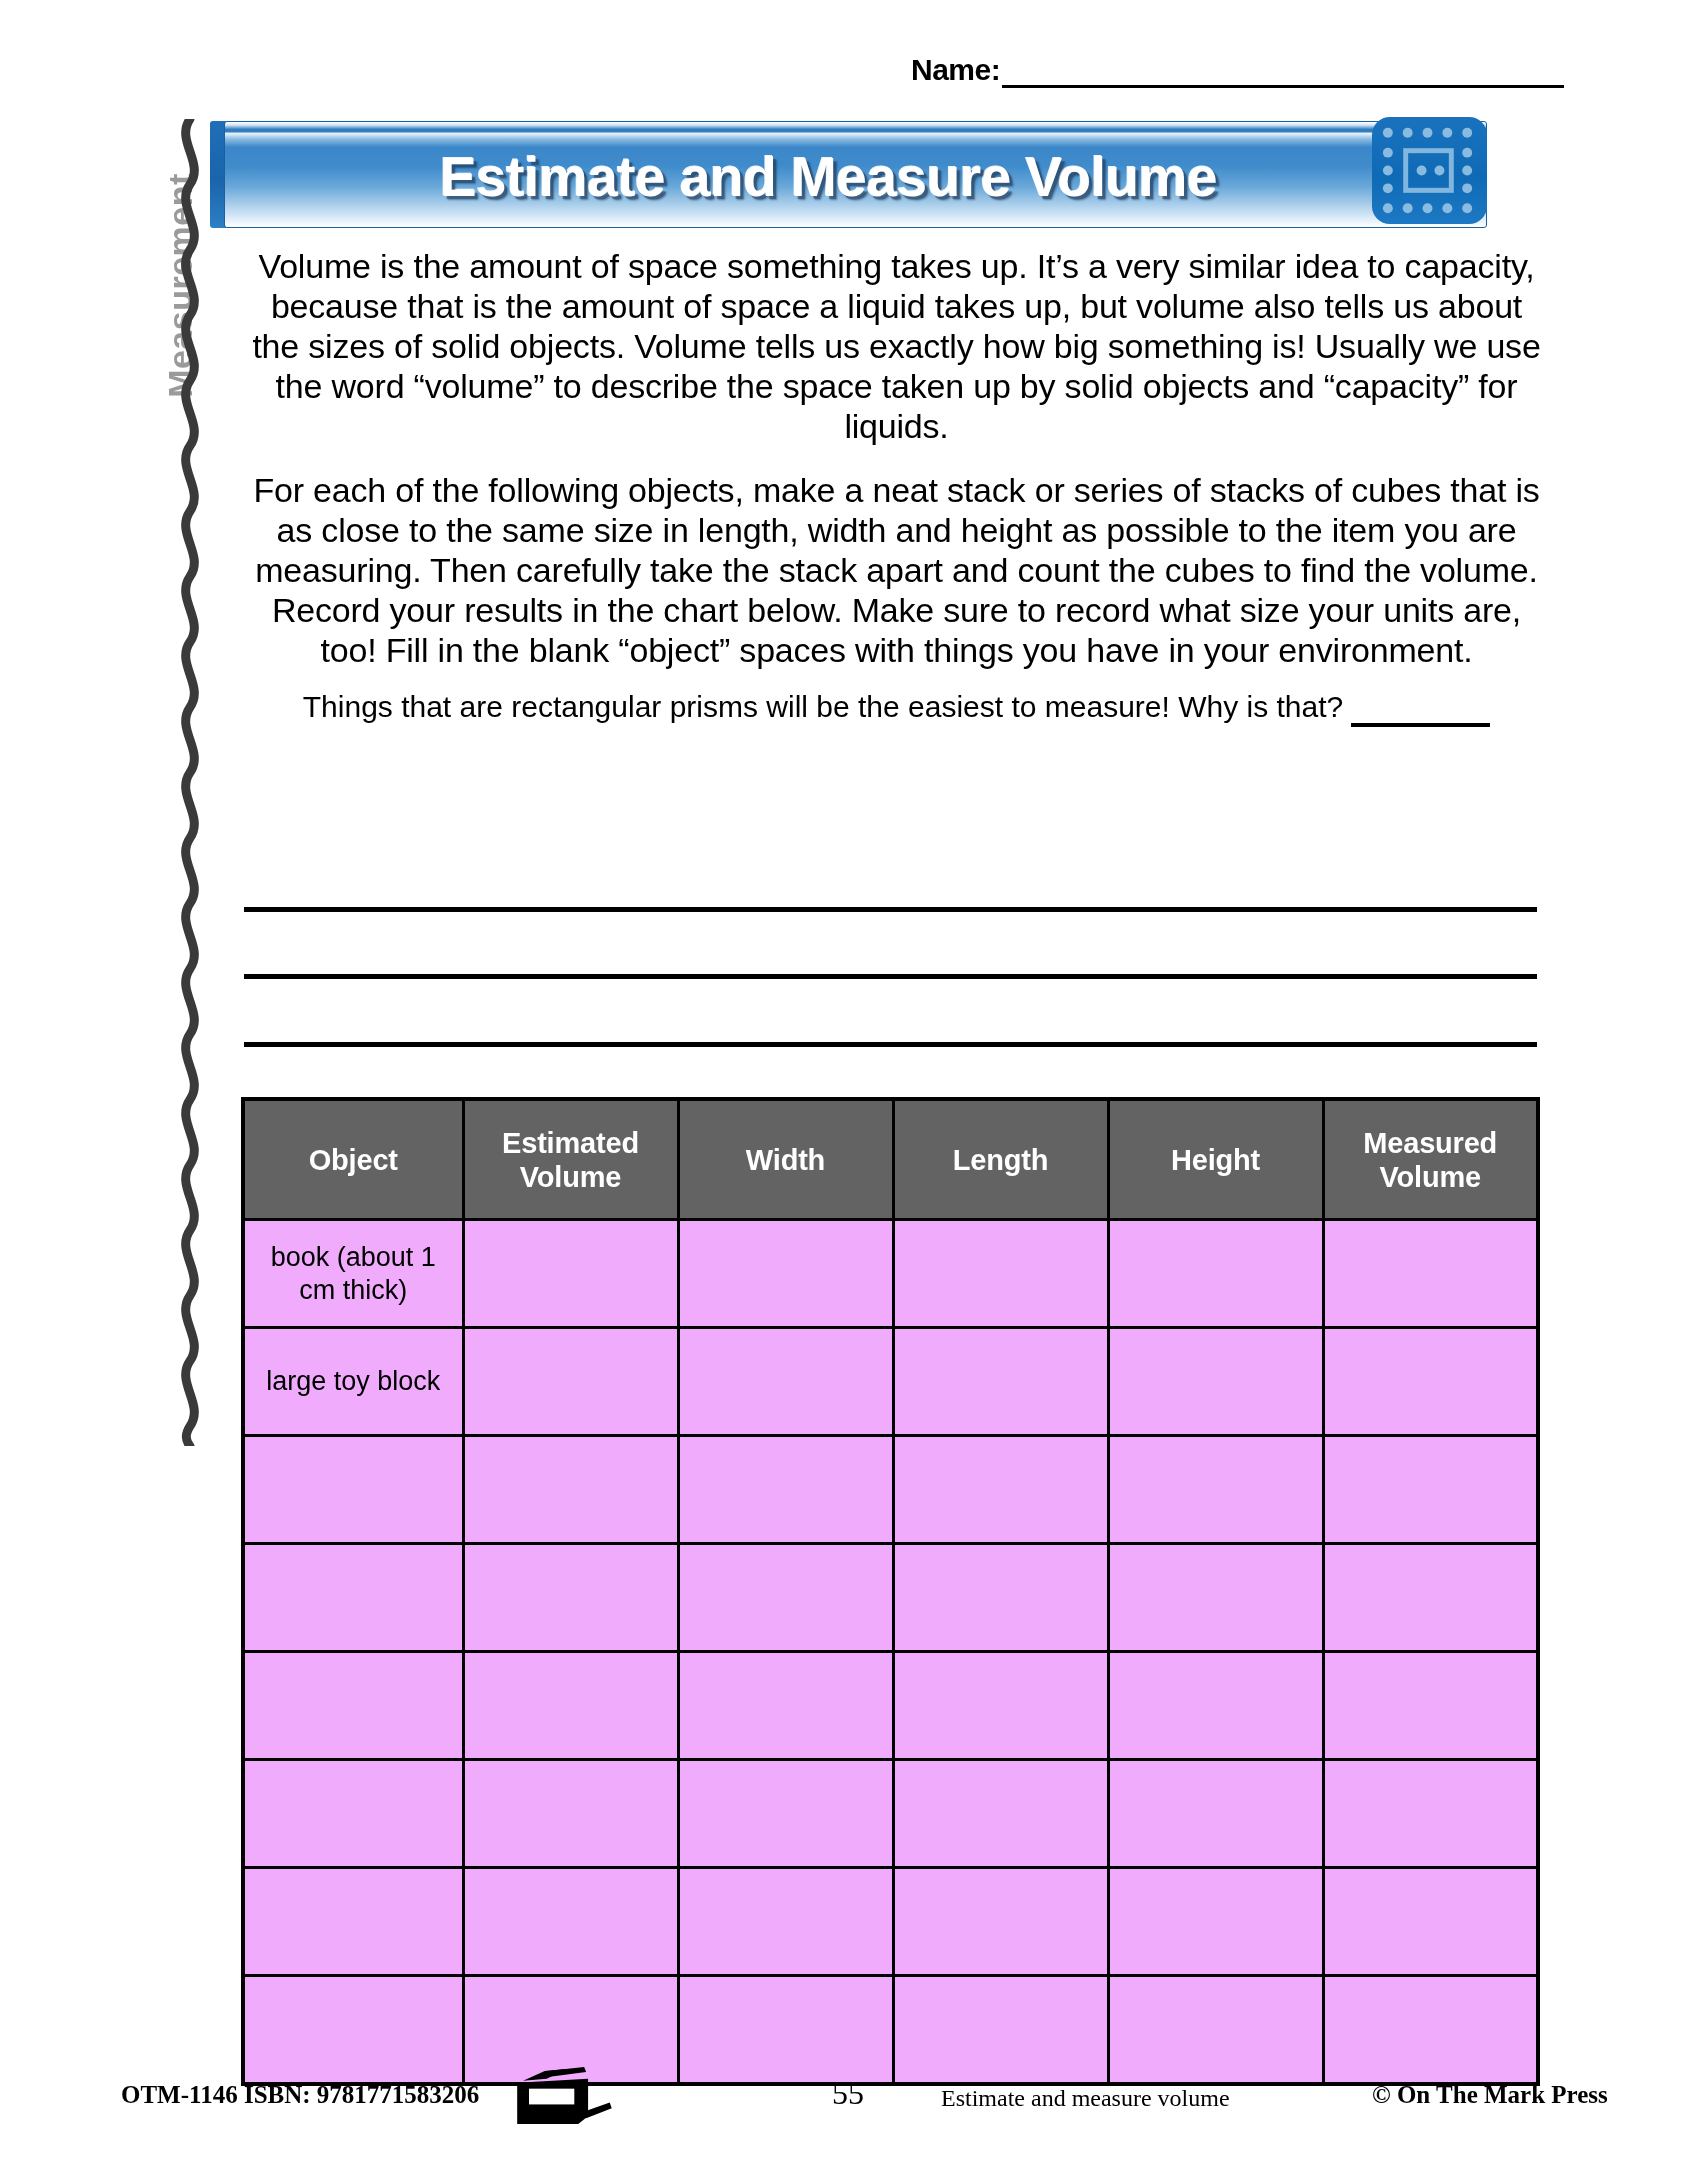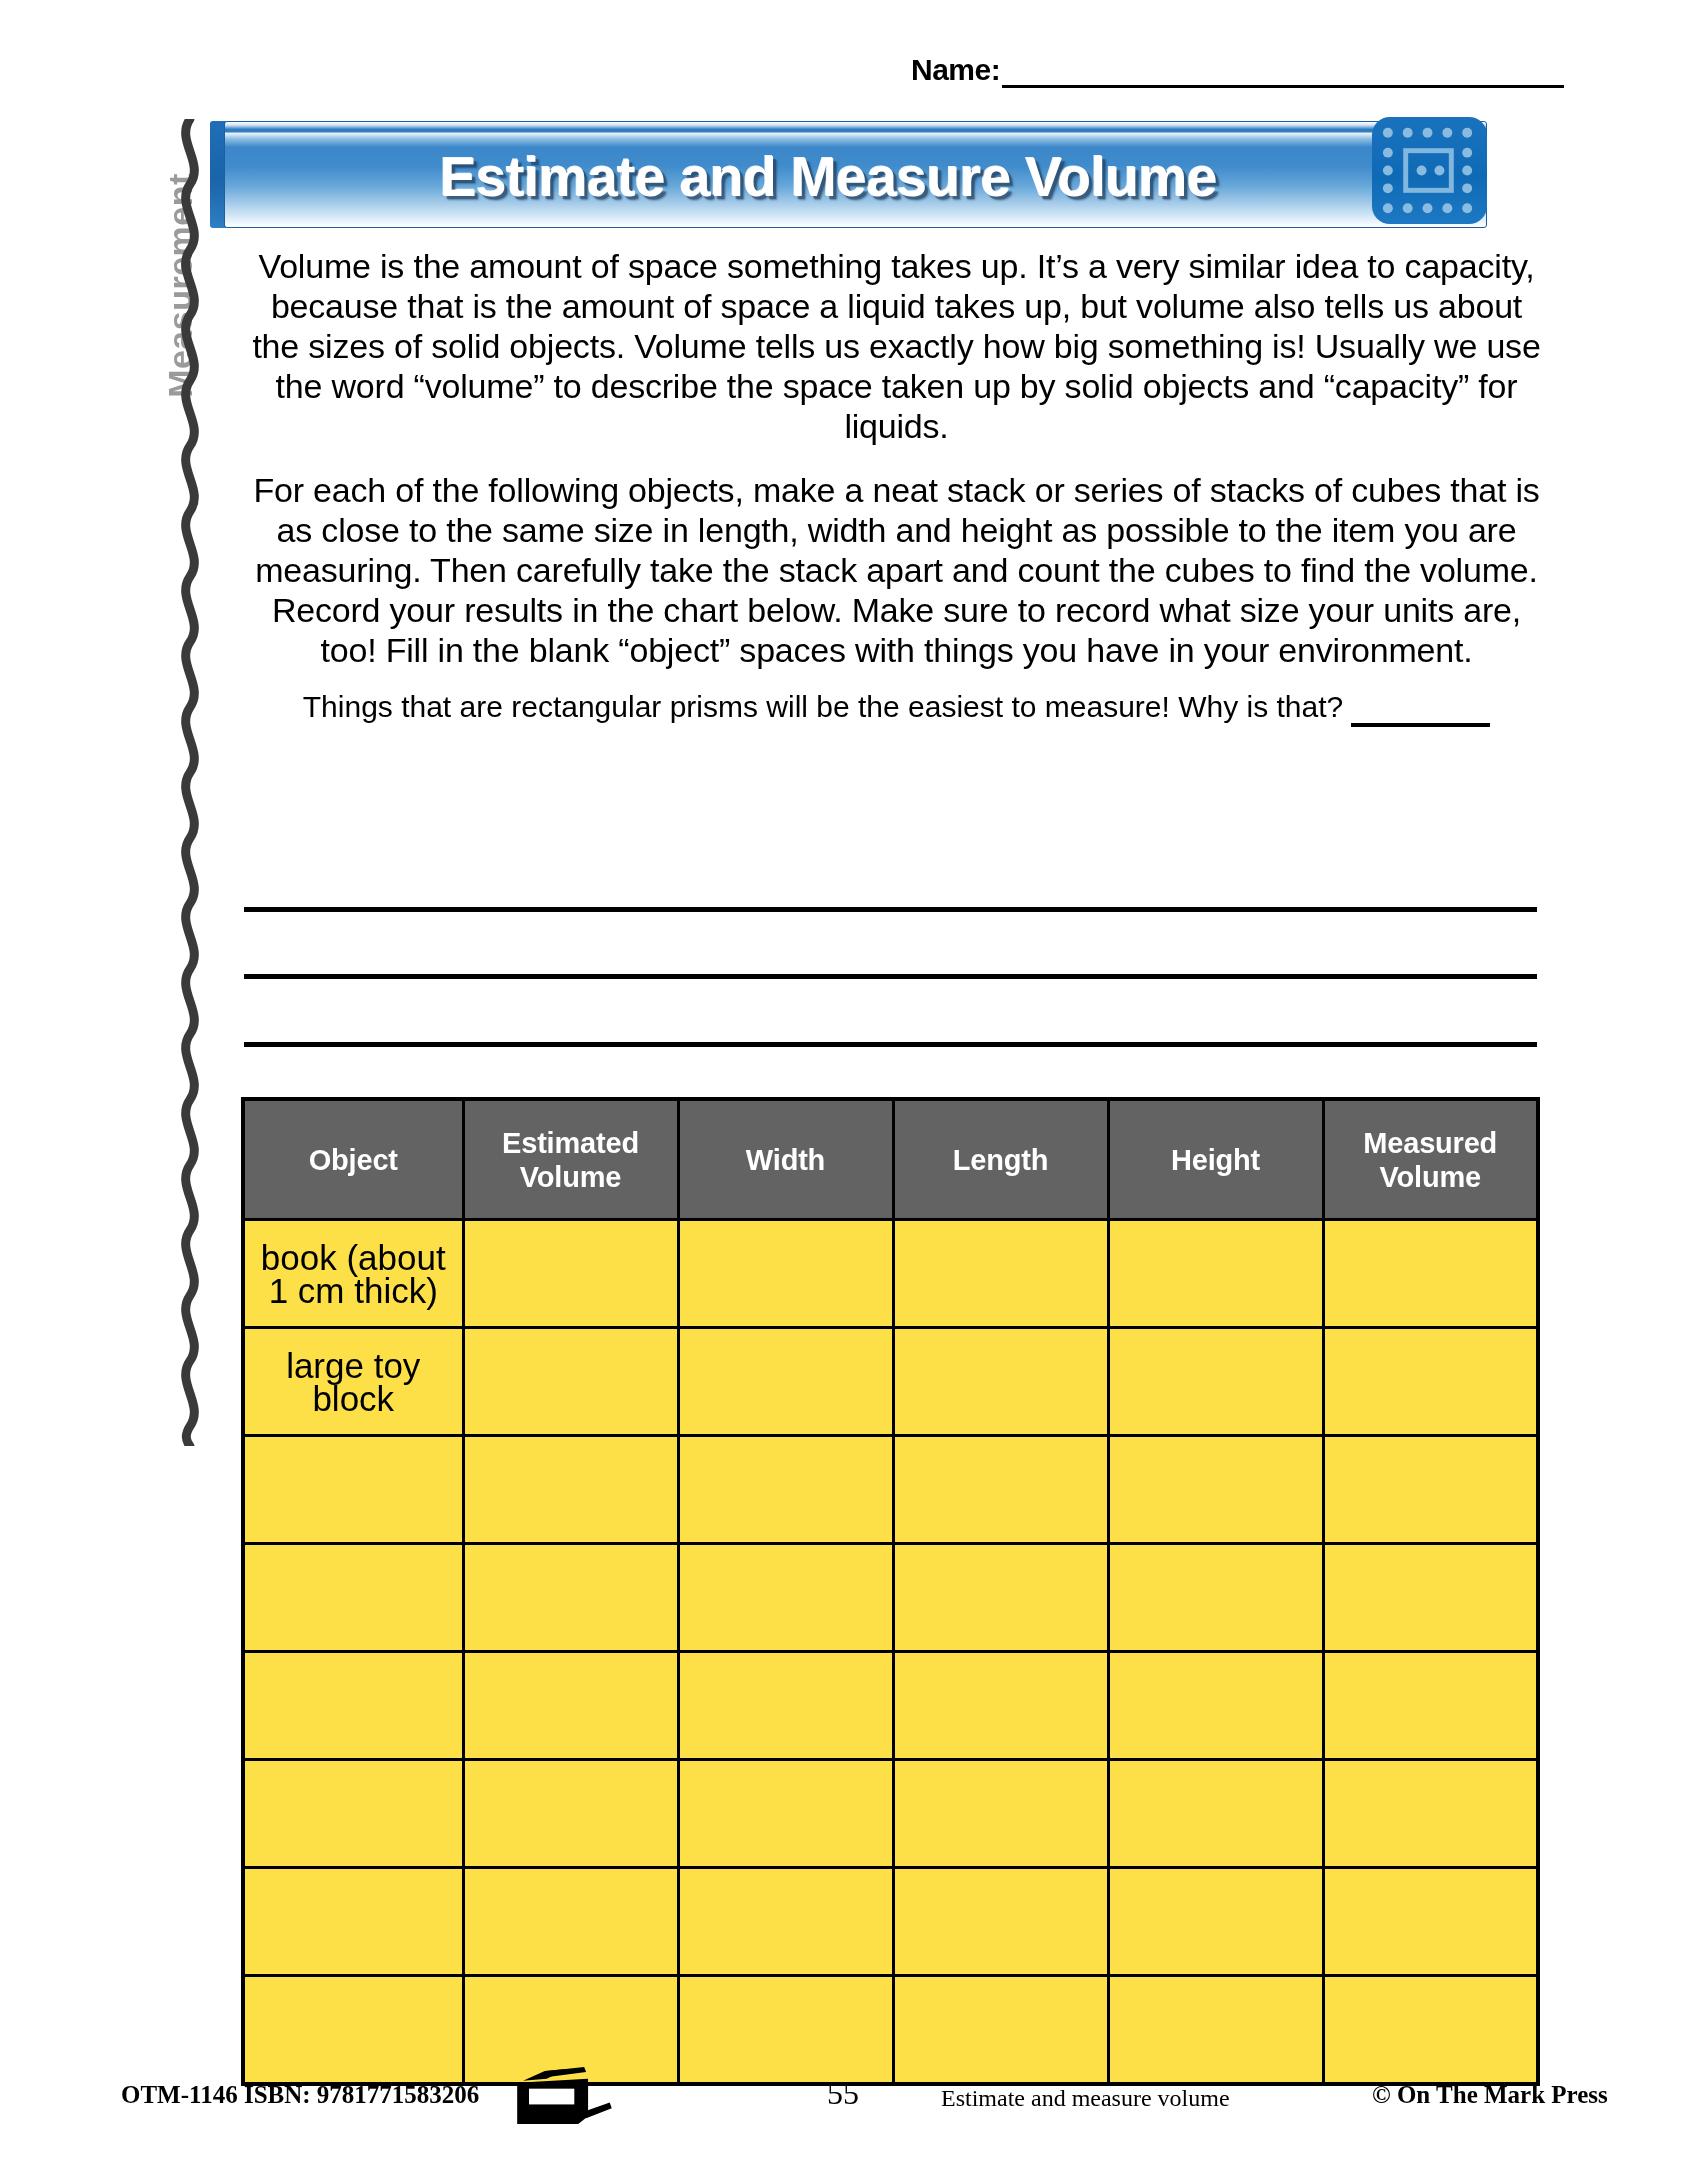--- a/index.html
+++ b/index.html
@@ -205,24 +205,24 @@
     height: 109px;
     vertical-align: middle;
     text-align: center;
     border: 3px solid #000;
     padding: 4px 2px;
     letter-spacing: -0.2px;
   }
   table.sheet td {
     height: 101px;
     border: 3px solid #000;
-    background: #fde047;
+    background: #f0abfc;
     text-align: center;
     vertical-align: middle;
-    font-size: 35px;
+    font-size: 27px;
     line-height: 33px;
     padding: 2px 6px;
     color: #000;
   }
   col.c-object { width: 220px; }
   col.c-cell   { width: 215px; }
 
   
   .footer {
     position: absolute;
@@ -243,24 +243,24 @@
   }
   .f-bookicon {
     position: absolute;
     left: 507px;
     top: -8px;
     width: 109px;
     height: 65px;
   }
   .f-page {
     position: absolute;
-    left: 800px;
+    left: 832px;
     top: 0px;
     width: 59px;
-    text-align: right;
+    text-align: left;
     font-family: "Liberation Serif", serif;
     font-size: 32px;
   }
   .f-topic {
     position: absolute;
     left: 941px;
     top: 10px;
     font-family: "Liberation Serif", serif;
     font-size: 24px;
     white-space: nowrap;

